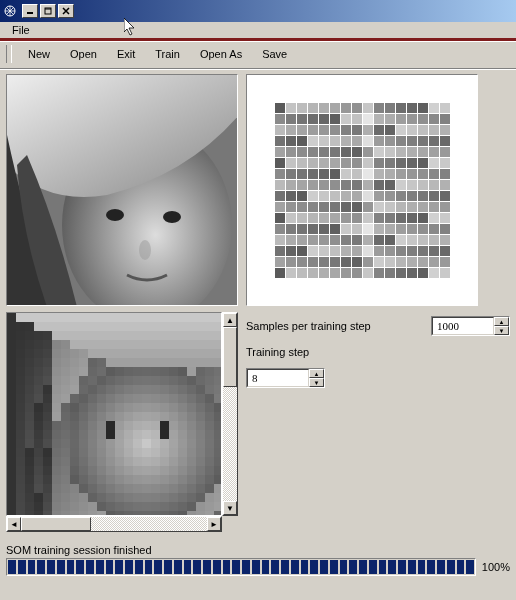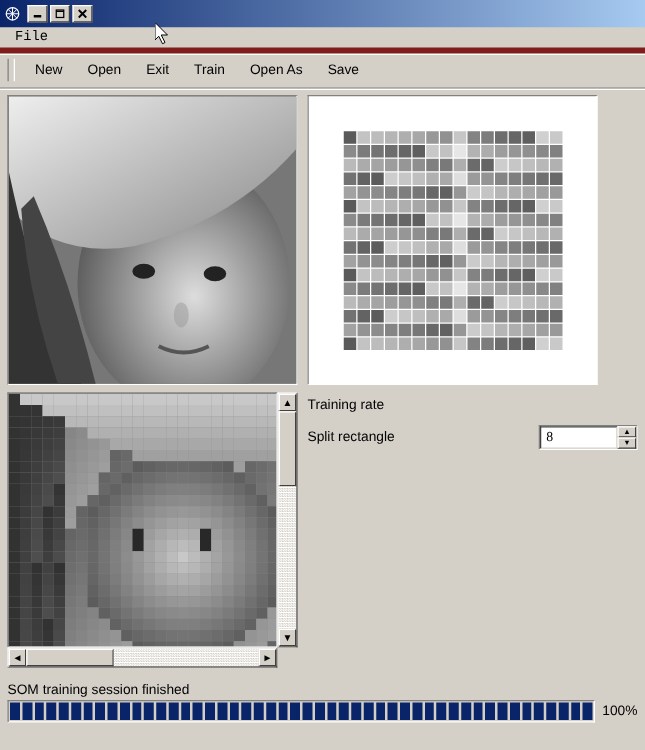--- a/index.html
+++ b/index.html
@@ -29,22 +29,21 @@
   border-color: #fff #404040 #404040 #fff;
   display: flex; align-items: center; justify-content: center;
   font-family: Arial; font-size: 9px; font-weight: bold;
   color: #000;
   cursor: pointer;
 }
 .menubar {
   background: #d4d0c8;
   padding: 2px 6px;
   font-size: 11px;
-  border-bottom: 5px solid #7f1d1d;
-  font-family: Liberation Mono, monospace;
+  border-bottom: 3px solid #7f1d1d;
 }
 .menubar span { padding: 2px 6px; cursor: pointer; }
 .toolbar {
   background: #d4d0c8;
   padding: 3px 6px 5px 6px;
   border-top: 1px solid #fff;
   border-bottom: 1px solid #808080;
   display: flex;
   gap: 0;
 }
@@ -1099,24 +1098,33 @@
           <div class="sthumb"></div>
           <div class="strack"></div>
           <div class="sbtn">►</div>
         </div>
         <div style="width:16px;height:16px;background:#d4d0c8;"></div>
       </div>
     </div>
 
     <div class="params">
       <div class="prow">
-        <label>Training rate</label>
+        <label>Samples per training step</label>
+        <div class="spin">
+          <input value="1000" style="">
+          <div class="arrows">
+              <div>▲</div>
+              <div>▼</div>
+            </div>
+        </div>
       </div>
       <div class="prow">
-        <label>Split rectangle</label>
+        <label>Training step</label>
+      </div>
+      <div class="prow">
         <div class="spin">
           <input value="8" style="">
           <div class="arrows">
               <div>▲</div>
               <div>▼</div>
             </div>
         </div>
       </div>
     </div>
   </div>

